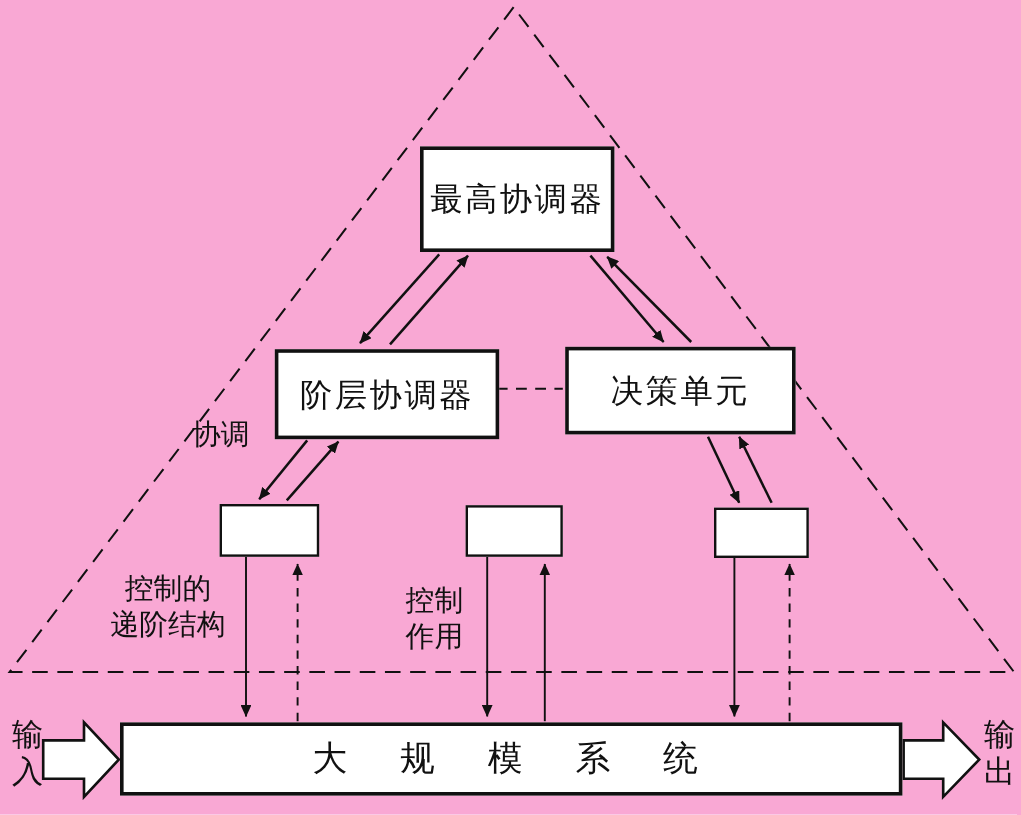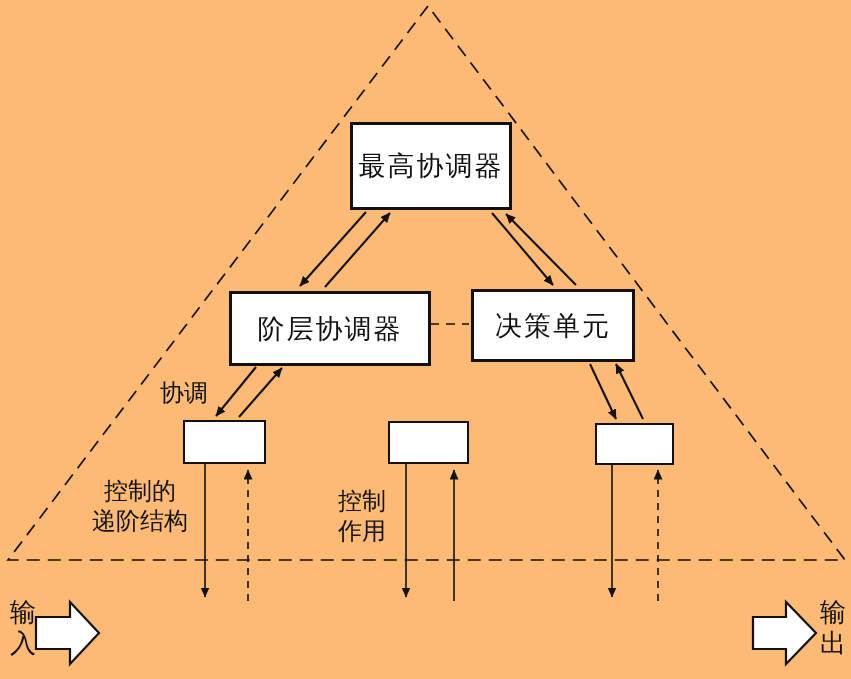--- a/index.html
+++ b/index.html
@@ -4,21 +4,21 @@
 <style>
   html, body {
     margin: 0;
     padding: 0;
     background: #ffffff;
   }
   .stage {
     position: relative;
     width: 851px;
     height: 679px;
-    background: #fdba74;
+    background: #f9a8d4;
     font-family: "Liberation Sans", sans-serif;
     color: #111111;
     overflow: hidden;
   }
   .layer {
     position: absolute;
     left: 0; top: 0;
     width: 851px; height: 679px;
   }
   .box {
@@ -90,32 +90,33 @@
     <path d="M612 465 L612 597" fill="none" stroke="#111111" stroke-width="1.6" marker-end="url(#ah)"></path>
     <path d="M658 601 L658 470" fill="none" stroke="#111111" stroke-width="1.6" stroke-dasharray="7 6" marker-end="url(#ah)"></path>
 
     <polygon points="36,617 70,617 70,602 99,633 70,664 70,649 36,649" fill="#ffffff" stroke="#111111" stroke-width="2.2" stroke-linejoin="miter"></polygon>
 
     <polygon points="753,617 786,617 786,602 816,633 786,664 786,649 753,649" fill="#ffffff" stroke="#111111" stroke-width="2.2" stroke-linejoin="miter"></polygon>
   </svg>
 
   <div class="box" style="left:350px; top:122px; width:162px; height:88px;">最高协调器</div>
 
-  <div class="box" style="left:229px; top:291px; width:202px; height:75px;text-align:center;">阶层协调器</div>
+  <div class="box" style="left:229px; top:291px; width:187px; height:75px;text-align:center;">阶层协调器</div>
 
-  <div class="box" style="left:471px; top:289px; width:164px; height:73px;">决策单元</div>
+  <div class="box" style="left:471px; top:289px; width:192px; height:73px;">决策单元</div>
 
   <div class="box small" style="left:183px; top:420px; width:83px; height:44px;"></div>
 
   <div class="box small" style="left:388px; top:421px; width:81px; height:43px;"></div>
 
   <div class="box small" style="left:595px; top:423px; width:79px; height:42px;"></div>
 
+  <div class="box system" style="left:100px; top:602px; width:652px; height:61px;">大 规 模 系 统</div>
 
-  <div class="lbl" style="left:160px; top:378px;">
+  <div class="lbl" style="left:160px; top:348px;">
     <div>协调</div>
   </div>
 
 
   <div class="lbl center" style="left:86px; top:476px; width:108px;">
     <div>控制的</div>
     <div>递阶结构</div>
   </div>
 
   <div class="lbl" style="left:338px; top:486px;">

